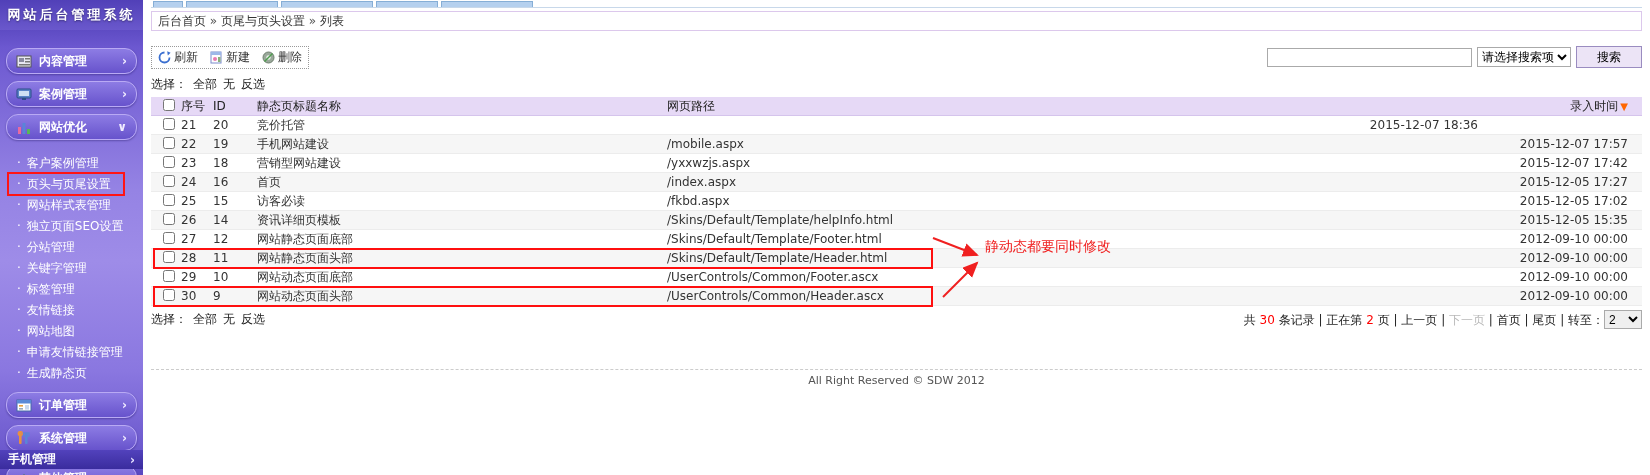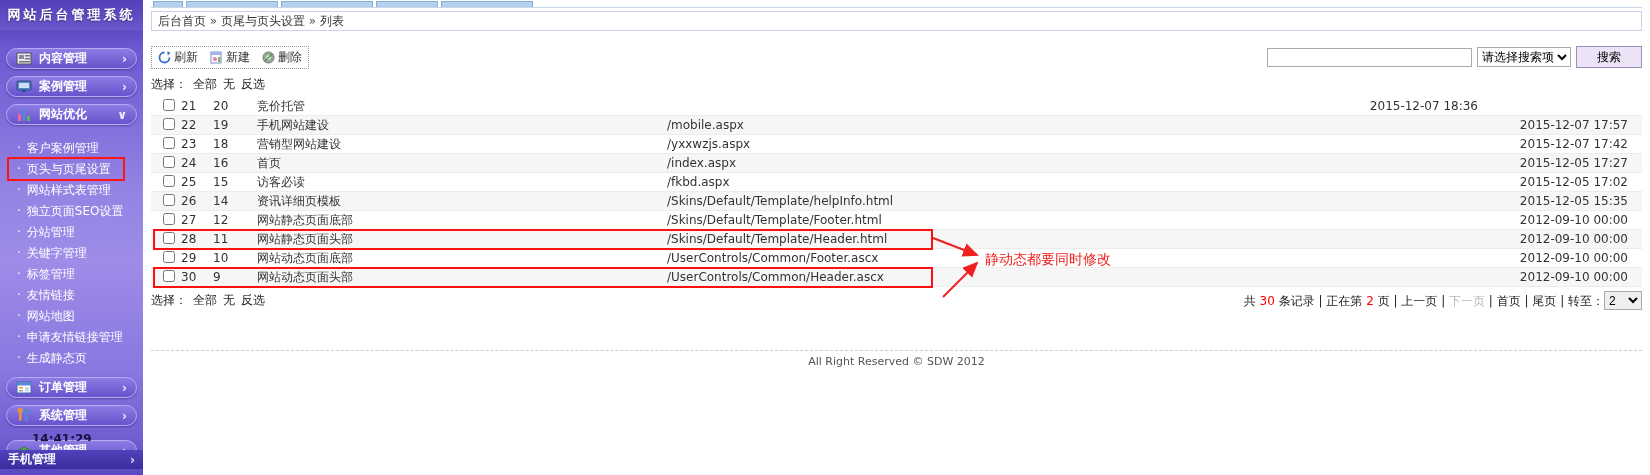--- a/index.html
+++ b/index.html
@@ -9,21 +9,21 @@
 
   
   .sidebar { position:relative; flex:0 0 143px; width:143px; height:475px; overflow:hidden; color:#fff;
     background:linear-gradient(180deg,#4636ae 0%,#6c58d0 10%,#9583e4 40%,#a violet 0,#9e8ce8 55%,#8a77e0 78%,#6a57cc 96%,#5a48c0 100%);
     background:linear-gradient(180deg,#4636ae 0%,#6c58d0 10%,#9583e4 40%,#9e8ce8 55%,#8a77e0 78%,#6a57cc 96%,#5a48c0 100%);
   }
   .sb-header { height:30px; line-height:30px; text-align:center; font-weight:bold; font-size:13px; letter-spacing:3px;
     background:linear-gradient(180deg,#5140b8,#6a58cc); text-shadow:0 1px 2px rgba(0,0,0,.4); }
   .sb-menus { padding:18px 6px 0 6px; }
   .sb-menus.bottom { padding-top:4px; }
-  .sb-btn { display:flex; align-items:center; height:21px; margin-bottom:7px; padding:4px 9px;
+  .sb-btn { display:flex; align-items:center; height:21px; margin-bottom:7px; padding:12px 9px;
     border:1px solid #b9aaf4; border-radius:12px; background:linear-gradient(180deg,#8d7ce4,#6753cc);
     font-weight:bold; font-size:12px; color:#fff; box-shadow:0 1px 2px rgba(20,10,80,.35); cursor:pointer; }
   .sb-btn .mi { width:17px; height:15px; margin-right:6px; flex:0 0 17px; }
   .sb-btn .lbl { white-space:nowrap; }
   .sb-btn .arr { margin-left:auto; font-weight:bold; font-size:12px; color:#f0ecff; }
   .sb-sub { list-style:none; padding:6px 0 4px 17px; }
   .sb-sub li { position:relative; height:21px; line-height:21px; font-size:12px; color:#fff; cursor:pointer; white-space:nowrap; }
   .sb-sub li .dot { margin-right:6px; }
   .sb-sub li.active .hl-box { position:absolute; left:-10px; top:-2px; width:118px; height:24px; border:2px solid #ff1414; }
   .sb-clock { height:8px; overflow:hidden; margin:0 0 -1px 26px; font-weight:bold; font-size:12px; color:#16143c; line-height:12px; }
@@ -66,21 +66,21 @@
   .pagination { color:#222; white-space:nowrap; }
   .pagination .red { color:#f00; }
   .pagination .dis { color:#b8b8b8; }
   .pagination .pg-link { cursor:pointer; }
   .goto-select { width:38px; height:19px; font-size:12px; border:1px solid #aaa; }
 
   .sep { border-top:1px dashed #ccc; margin-top:40px; }
   .footer { text-align:center; color:#555; font-size:11px; margin-top:4px; }
 
   .annot-svg { position:absolute; left:0; top:0; width:100%; height:100%; pointer-events:none; z-index:5; }
-  .annot-text { position:absolute; left:842px; top:251px; color:#f02020; font-size:14px; z-index:5; white-space:nowrap; }
+  .annot-text { position:absolute; left:842px; top:238px; color:#f02020; font-size:14px; z-index:5; white-space:nowrap; }
 </style>
 </head>
 <body>
 
 <div class="app">
 
   <aside class="sidebar">
     <div class="sb-header">网站后台管理系统</div>
     <div class="sb-menus" id="sb-top">
         <div class="sb-btn">
@@ -205,20 +205,30 @@
       <div class="search-group">
         <input class="search-input" type="text" value="" style="">
         <select class="search-select" id="search-select"><option>请选择搜索项</option></select>
         <button class="search-btn">搜索</button>
       </div>
     </div>
 
     <div class="select-bar"><span>选择：</span><span class="opt">全部</span><span class="opt">无</span><span class="opt">反选</span></div>
 
     <div class="tbl">
+      <div class="tr head">
+        <div class="c0"><input type="checkbox" style=""></div>
+        <div>序号</div>
+        <div>ID</div>
+        <div>静态页标题名称</div>
+        <div>网页路径</div>
+        <div class="c5">
+          <span>录入时间</span><span class="sort-arrow">▼</span>
+        </div>
+      </div>
       <div id="rows">
           <div class="tr">
             <div class="c0"><input type="checkbox" style=""></div>
             <div>21</div>
             <div>20</div>
             <div>竞价托管</div>
             <div class="c5">2015-12-07 18:36</div>
           </div>
           <div class="tr alt">
             <div class="c0"><input type="checkbox" style=""></div>

